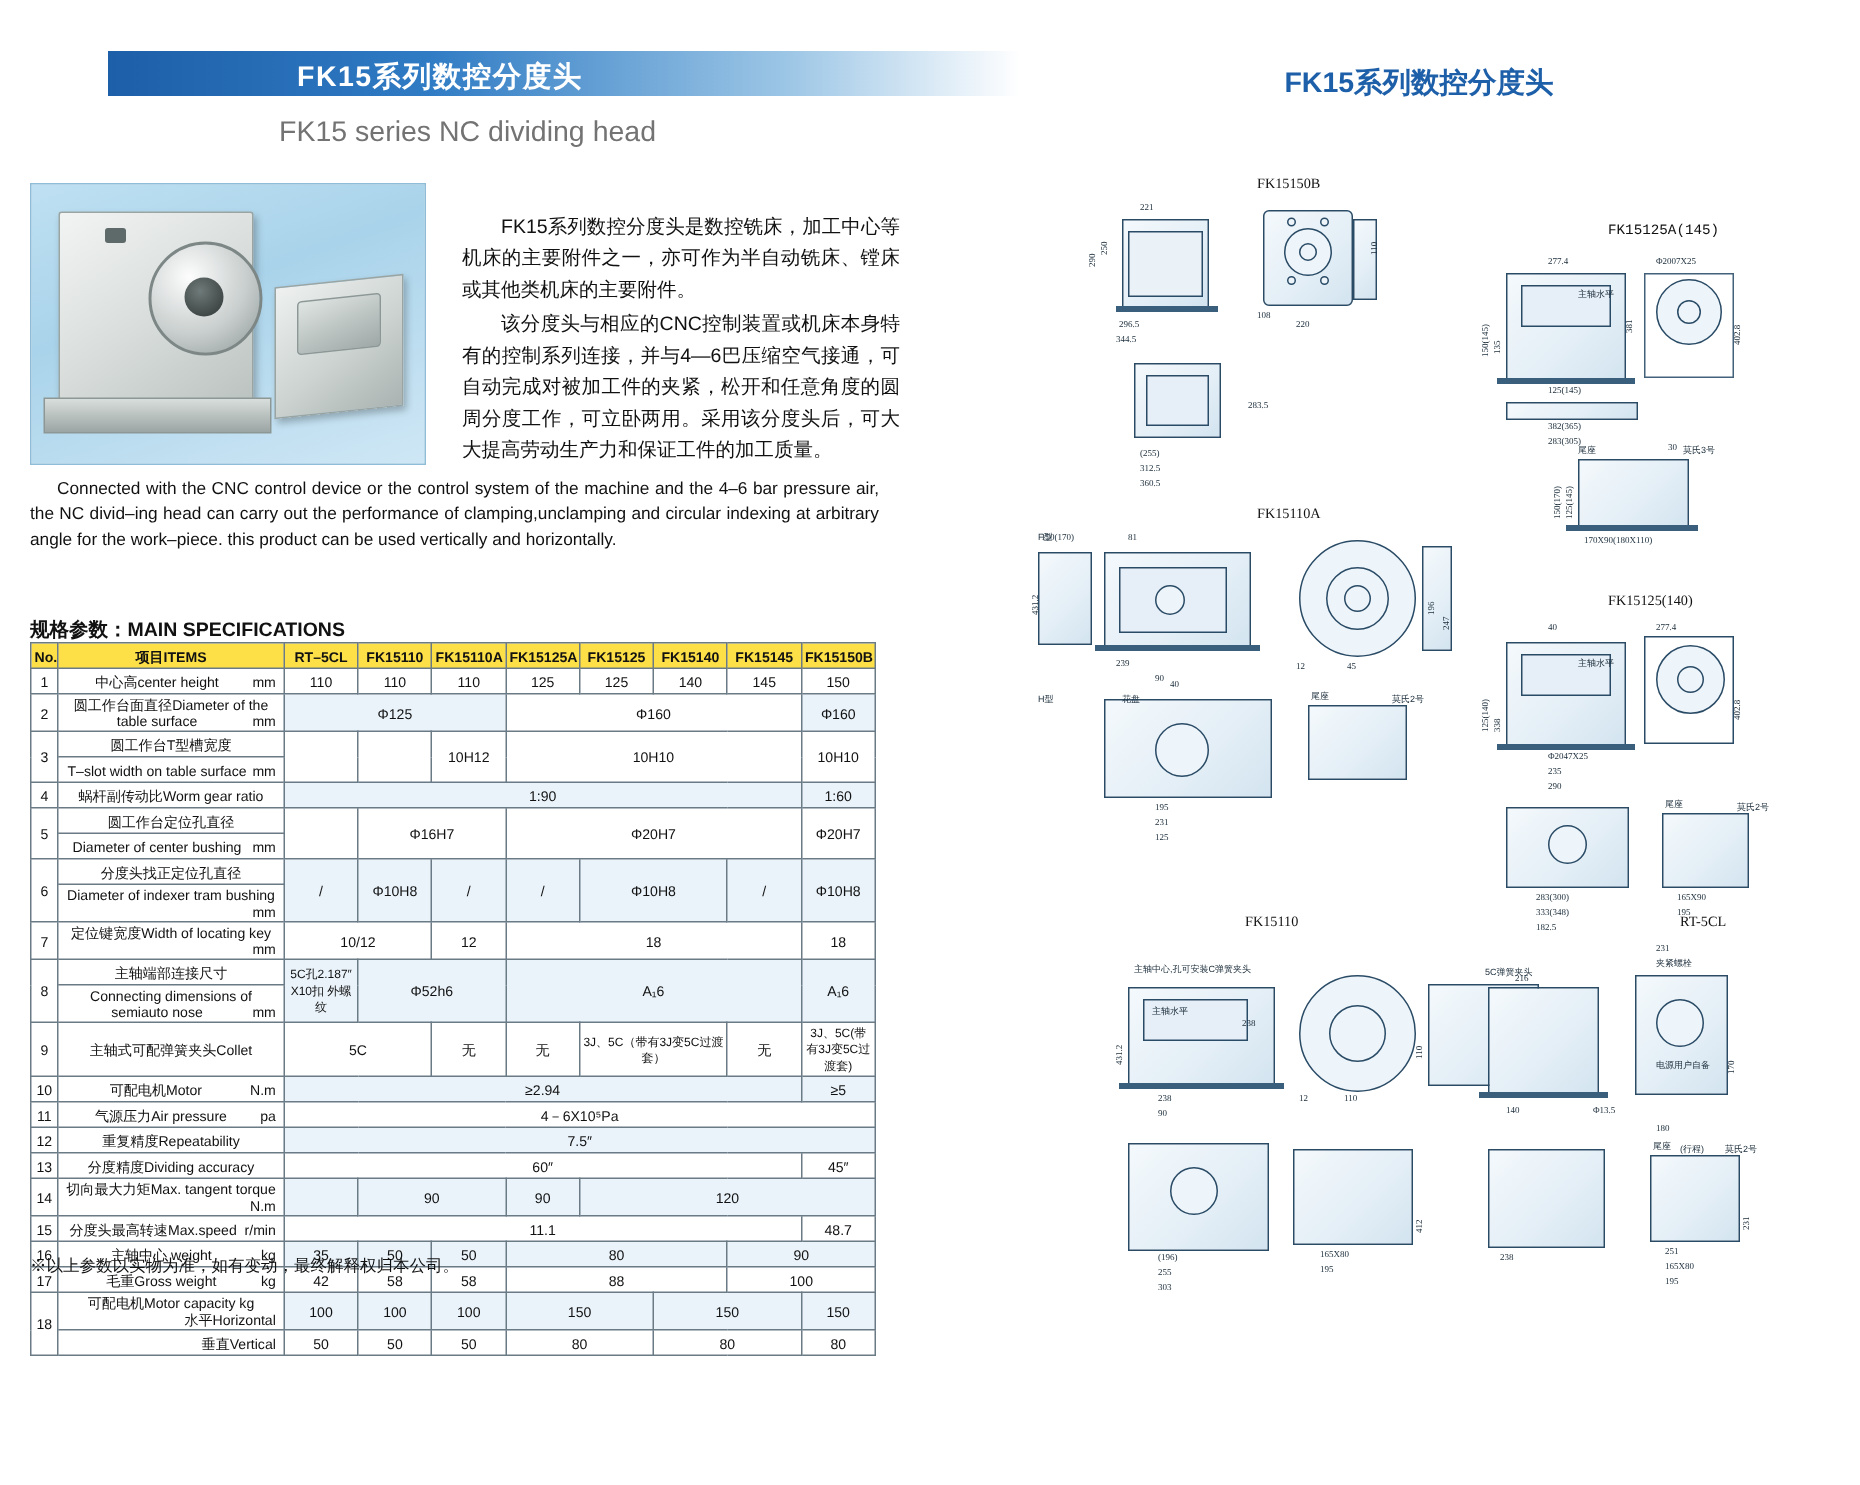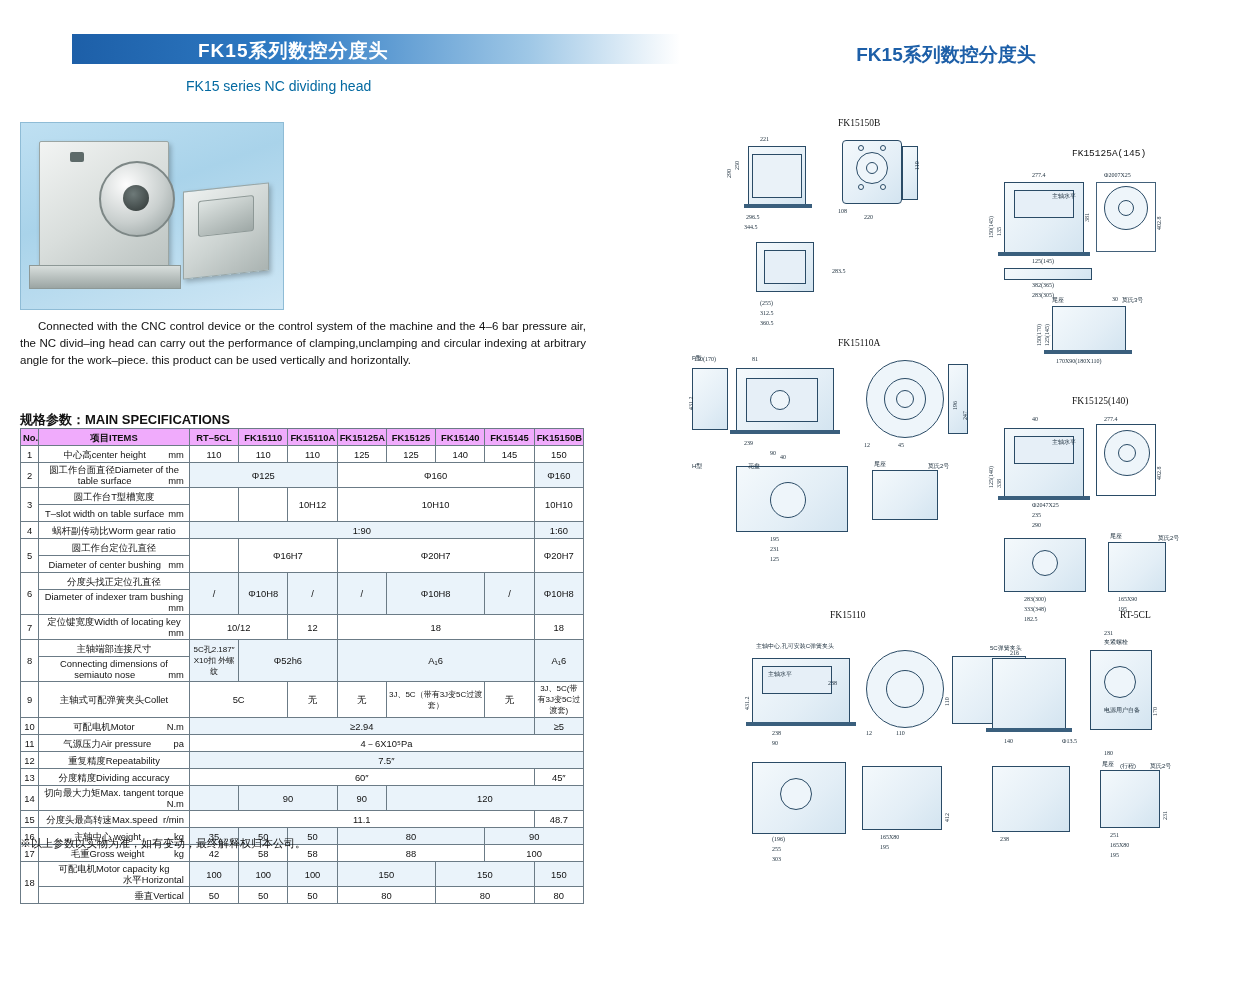--- a/index.html
+++ b/index.html
@@ -19,21 +19,21 @@
   .title-bar{
     position:absolute;left:72px;top:34px;width:608px;height:30px;
     background:linear-gradient(to right,#1d5fa8 0%,#2f7bc4 35%,#9ec7e6 75%,#ffffff 100%);
   }
   .title-bar-cn{
     position:absolute;left:198px;top:38px;
     font-size:19px;font-weight:bold;color:#fff;letter-spacing:1px;
   }
   .title-en{
     position:absolute;left:186px;top:78px;
-    font-size:14px;color:#0369a1;
+    font-size:19px;color:#737373;
   }
 
   .photo{
     position:absolute;left:20px;top:122px;width:262px;height:186px;
     background:linear-gradient(160deg,#bfe0f2 0%,#a9d3ea 40%,#cfe7f5 100%);
     border:1px solid #8fbcd6;
     overflow:hidden;
   }
   .photo .mach1{
     position:absolute;left:18px;top:18px;width:128px;height:132px;
@@ -96,21 +96,21 @@
   table.spec th,table.spec td{
     border:1px solid #6b7b86;
     padding:1px 2px;
     text-align:center;
     vertical-align:middle;
     height:14px;
     line-height:11px;
     background:#fff;
   }
   table.spec thead th{
-    background:#f0abfc;font-weight:bold;font-size:9.4px;
+    background:#fde047;font-weight:bold;font-size:9.4px;
   }
   td.itm{text-align:left;padding-left:4px;font-size:9.4px;}
   td.itm .u{float:right;padding-right:3px;}
   .no-col{width:18px;}
   .item-col{width:150px;}
   .dat{width:49px;}
   .shade{background:#eaf3fa !important;}
   .small{font-size:8px;line-height:9px;}
   .note{
     position:absolute;left:20px;top:836px;font-size:11px;color:#111;
@@ -157,20 +157,24 @@
 
     <div class="photo">
       <div class="mach1">
         <div class="knob"></div>
       </div>
       <div class="chuck"></div>
       <div class="mach2"></div>
       <div class="base1"></div>
     </div>
 
+    <div class="para-cn">
+      <p>FK15系列数控分度头是数控铣床，加工中心等机床的主要附件之一，亦可作为半自动铣床、镗床或其他类机床的主要附件。</p>
+      <p>该分度头与相应的CNC控制装置或机床本身特有的控制系列连接，并与4—6巴压缩空气接通，可自动完成对被加工件的夹紧，松开和任意角度的圆周分度工作，可立卧两用。采用该分度头后，可大大提高劳动生产力和保证工件的加工质量。</p>
+    </div>
 
     <div class="para-en">
       <p>Connected with the CNC control device or the control system of the machine and the 4–6 bar pressure air, the NC divid–ing head can carry out the performance of clamping,unclamping and circular indexing at arbitrary angle for the work–piece. this product can be used vertically and horizontally.</p>
     </div>
 
     <div class="spec-title">规格参数：MAIN SPECIFICATIONS</div>
 
     <table class="spec">
       <colgroup>
         <col class="no-col">

